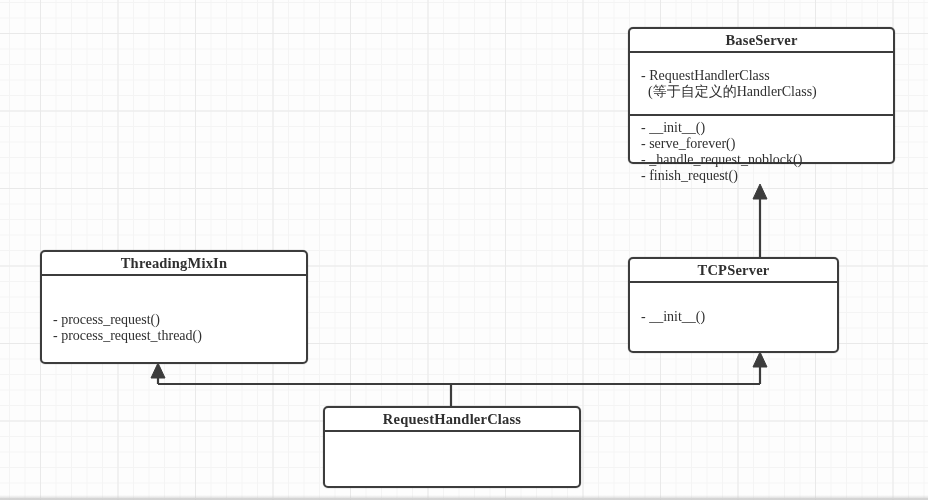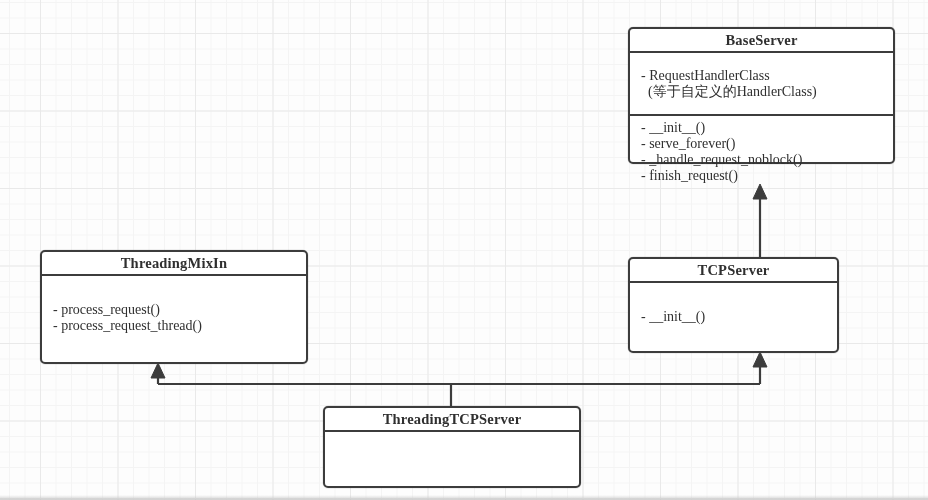--- a/index.html
+++ b/index.html
@@ -66,21 +66,21 @@
   .box-baseserver { left: 628px; top: 27px; width: 267px; height: 137px; }
   .box-baseserver .attrs {
     height: 63px;
     border-bottom: 2px solid #3c3c3c;
     padding-top: 15px;
   }
   .box-baseserver .methods { padding-top: 4px; }
 
   
   .box-threadingmixin { left: 40px; top: 250px; width: 268px; height: 114px; }
-  .box-threadingmixin .body { padding-top: 26px; }
+  .box-threadingmixin .body { padding-top: 36px; }
 
   
   .box-tcpserver { left: 628px; top: 257px; width: 211px; height: 96px; }
   .box-tcpserver .body { padding-top: 26px; }
 
   
   .box-threadingtcpserver { left: 323px; top: 406px; width: 258px; height: 82px; }
 
   .bottom-edge {
     position: absolute;
@@ -131,18 +131,18 @@
   </div>
 
   <div class="uml-class box-tcpserver">
     <div class="uml-title">TCPServer</div>
     <div class="uml-section body">
       <div class="member">- __init__()</div>
     </div>
   </div>
 
   <div class="uml-class box-threadingtcpserver">
-    <div class="uml-title">ThreadingTCPServer</div>
+    <div class="uml-title">RequestHandlerClass</div>
     <div class="uml-section body"></div>
   </div>
 
   <div class="bottom-edge"></div>
 </div>
 
 </body></html>

